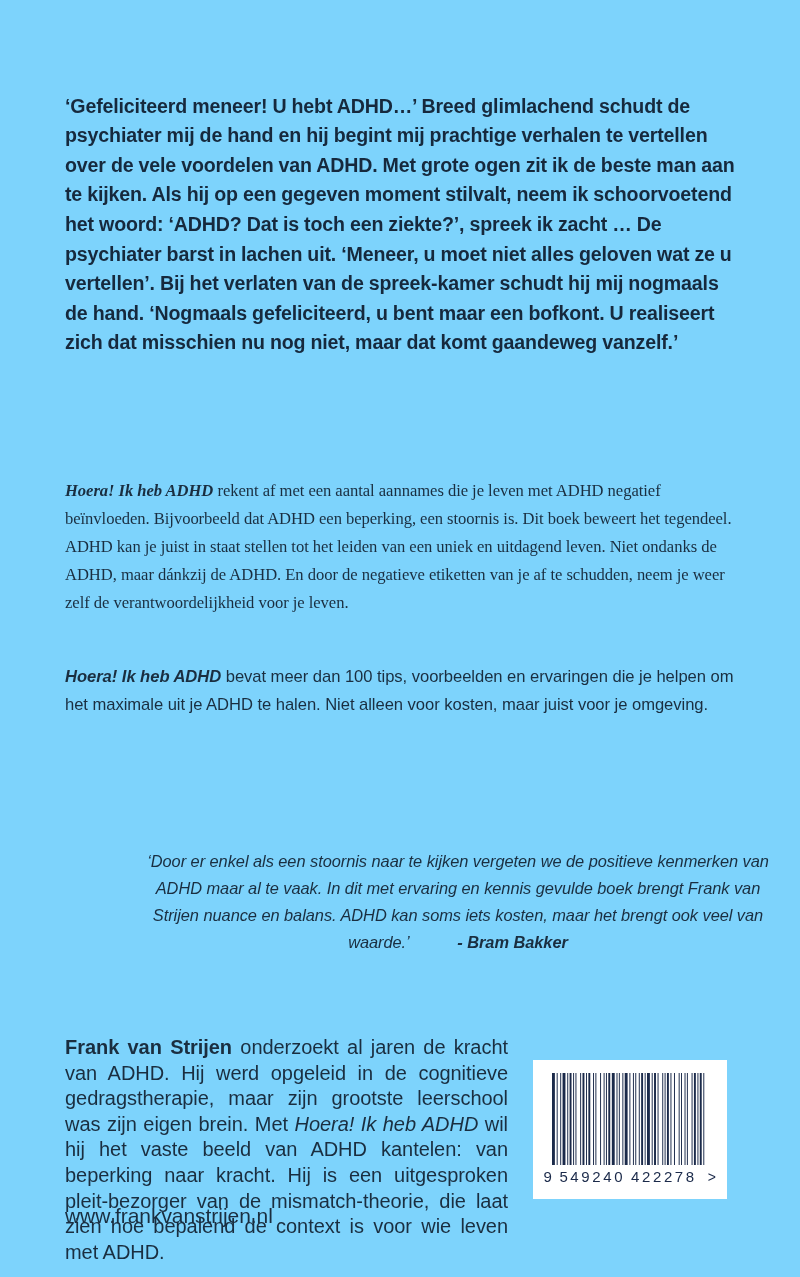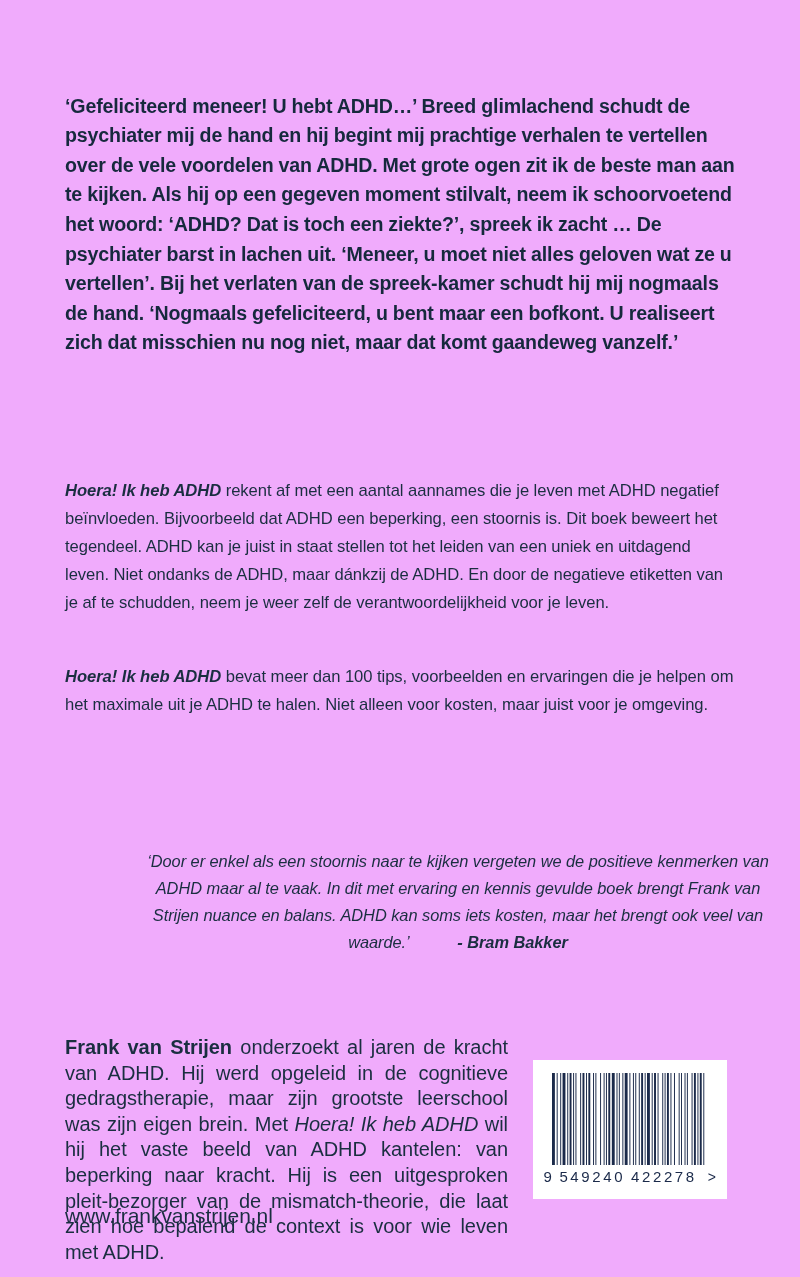--- a/index.html
+++ b/index.html
@@ -12,21 +12,21 @@
     background: #4fbc9d;
     font-family: "Liberation Sans", sans-serif;
     color: #16293d;
     overflow: hidden;
     position: relative;
   }
 
   .cover {
     position: absolute;
     inset: 0;
-    background: #f0abfc;
+    background: #7dd3fc;
   }
 
   .content {
     position: absolute;
     left: 65px;
     top: 0;
     width: 672px;
     height: 1277px;
   }
 
@@ -49,21 +49,21 @@
     position: absolute;
     left: 0;
     width: 672px;
     font-size: 16.6px;
     line-height: 28.2px;
     font-weight: 400;
     color: #1a2e40;
     letter-spacing: -0.05px;
   }
   .p1 { top: 375px; }
-  .p2 { top: 460px; }
+  .p2 { top: 460px; font-family: Liberation Serif, serif; }
   .p3 { top: 646px; }
   .p4 { top: 759px; }
 
   .body-para em {
     font-style: italic;
     font-weight: 700;
   }
   .body-para strong {
     font-weight: 700;
     font-style: normal;

